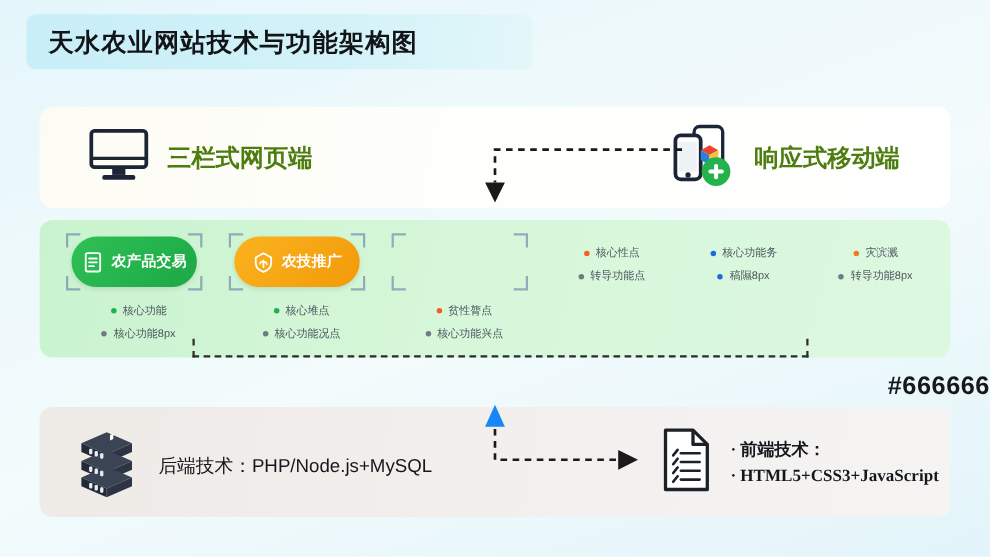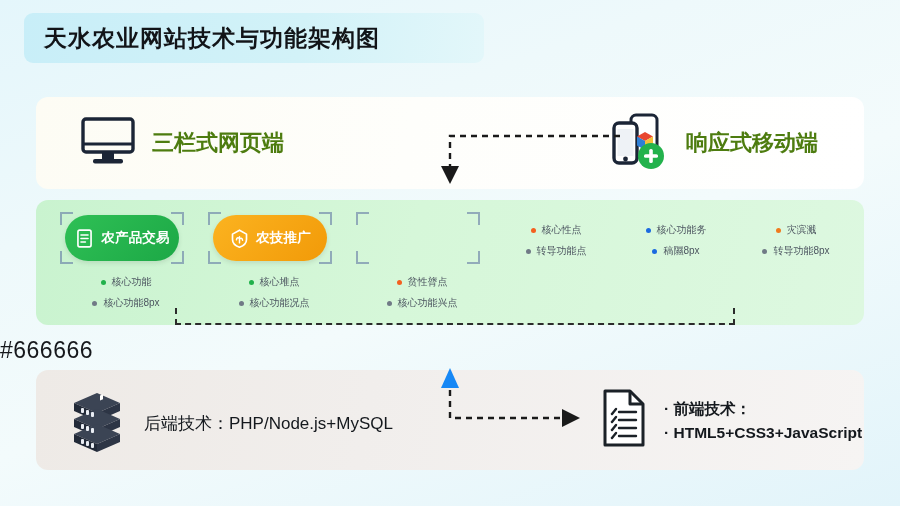--- a/index.html
+++ b/index.html
@@ -176,23 +176,23 @@
     border-bottom: 2px dashed #2b2b2b;
     box-sizing: border-box;
   }
 
   
   .hexlabel {
     position: absolute;
     left: 0;
     right: 0;
     top: 337px;
-    text-align: left;
+    text-align: right;
     font-size: 23px;
-    font-weight: normal;
+    font-weight: bold;
     color: #16181c;
     letter-spacing: .5px;
   }
 
   
   .backend {
     position: absolute;
     left: 68px;
     top: 390px;
     display: flex;
@@ -205,20 +205,21 @@
     color: #14181d;
     white-space: nowrap;
   }
   .frontend {
     position: absolute;
     left: 600px;
     top: 388px;
     display: flex;
     align-items: center;
     gap: 16px;
+    font-family: Liberation Serif, serif;
   }
   .frontend .ftext {
     display: flex;
     flex-direction: column;
     gap: 4px;
   }
   .frontend .frow {
     font-size: 15.5px;
     font-weight: bold;
     color: #14181d;

